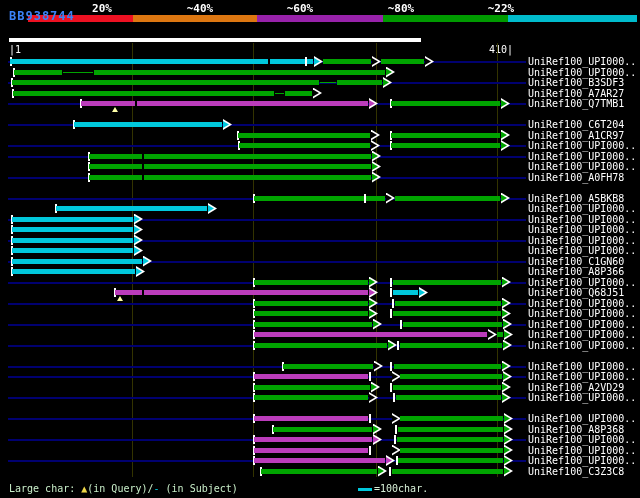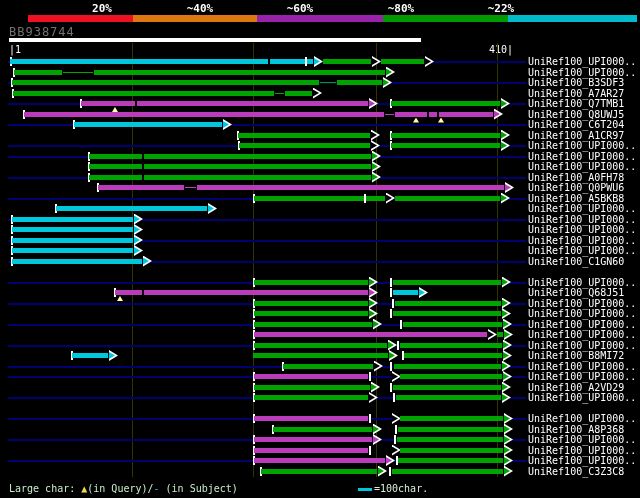--- a/index.html
+++ b/index.html
@@ -1,21 +1,21 @@
 <!DOCTYPE html>
 <html><head>
 <meta charset="utf-8">
 <style>
   html,body{margin:0;padding:0;background:#000;}
   #screen{position:relative;width:640px;height:498px;background:#000;overflow:hidden;
           font-family:"DejaVu Sans Mono",monospace;}
   .scale-label{position:absolute;top:2px;transform:translateX(-50%);color:#fff;
                font-size:11px;font-weight:bold;white-space:nowrap;}
   .scale-seg{position:absolute;top:15px;height:7px;}
-  #query-id{position:absolute;left:9px;top:25px;color:#737373;font-size:12px;font-weight:normal;letter-spacing:1px;}
+  #query-id{position:absolute;left:9px;top:9px;color:#3b82f6;font-size:12px;font-weight:bold;letter-spacing:1px;}
   #watermark{position:absolute;left:396px;top:29px;color:#001c5a;font-size:10px;letter-spacing:2px;white-space:nowrap;}
   #query-bar{position:absolute;left:9px;top:38px;width:412px;height:4px;background:#fff;}
   .ruler-text{position:absolute;top:44px;color:#fff;font-size:10px;white-space:nowrap;}
   .gridline{position:absolute;top:43px;width:1px;height:434px;background:#333300;}
   #rows{position:absolute;left:0;top:57px;width:640px;height:420px;}
   .row{position:absolute;left:0;width:640px;height:10.5px;}
   .row-line{position:absolute;left:8px;width:518px;top:4px;height:2px;background:#000070;}
   .bar{position:absolute;top:2px;height:5px;}
   .thin{position:absolute;top:4px;height:1px;}
   .tick{position:absolute;top:0;width:2px;height:9px;background:#fff;}
@@ -125,34 +125,20 @@
         <div class="arrow" style="left: 369px;">
           <div class="arrow-fill" style="background: rgb(187, 60, 187);"></div>
         </div>
         <div class="tick" style="left: 390px;"></div>
         <div class="bar" style="left: 391px; width: 109px; background: rgb(0, 164, 0);"></div>
         <div class="arrow" style="left: 501px;">
           <div class="arrow-fill" style="background: rgb(0, 164, 0);"></div>
         </div>
         <div class="hit-label">UniRef100_Q7TMB1</div>
       </div>
-      <div class="row" style="top: 52.5px;">
-        <div class="tick" style="left: 23px;"></div>
-        <div class="bar" style="left: 24px; width: 360px; background: rgb(187, 60, 187);"></div>
-        <div class="thin" style="left: 385px; width: 9px; background: rgb(187, 60, 187);"></div>
-        <div class="bar" style="left: 395px; width: 98px; background: rgb(187, 60, 187);"></div>
-        <div class="dtick" style="left: 427px;"></div>
-        <div class="dtick" style="left: 437px;"></div>
-        <div class="tri" style="left: 413px;"></div>
-        <div class="tri" style="left: 438px;"></div>
-        <div class="arrow" style="left: 494px;">
-          <div class="arrow-fill" style="background: rgb(187, 60, 187);"></div>
-        </div>
-        <div class="hit-label">UniRef100_Q8UWJ5</div>
-      </div>
       <div class="row" style="top: 63px;">
         <div class="row-line"></div>
         <div class="tick" style="left: 73px;"></div>
         <div class="bar" style="left: 74px; width: 148px; background: rgb(0, 200, 220);"></div>
         <div class="arrow" style="left: 223px;">
           <div class="arrow-fill" style="background: rgb(0, 200, 220);"></div>
         </div>
         <div class="hit-label">UniRef100_C6T204</div>
       </div>
       <div class="row" style="top: 73.5px;">
@@ -204,30 +190,20 @@
       <div class="row" style="top: 115.5px; text-align: center;">
         <div class="row-line"></div>
         <div class="tick" style="left: 88px;"></div>
         <div class="bar" style="left: 89px; width: 282px; background: rgb(0, 164, 0);"></div>
         <div class="dtick" style="left: 142px;"></div>
         <div class="arrow" style="left: 372px;">
           <div class="arrow-fill" style="background: rgb(0, 164, 0);"></div>
         </div>
         <div class="hit-label">UniRef100_A0FH78</div>
       </div>
-      <div class="row" style="top: 126px;">
-        <div class="tick" style="left: 97px;"></div>
-        <div class="bar" style="left: 98px; width: 86px; background: rgb(187, 60, 187);"></div>
-        <div class="thin" style="left: 185px; width: 11px; background: rgb(187, 60, 187);"></div>
-        <div class="bar" style="left: 197px; width: 307px; background: rgb(187, 60, 187);"></div>
-        <div class="arrow" style="left: 505px;">
-          <div class="arrow-fill" style="background: rgb(187, 60, 187);"></div>
-        </div>
-        <div class="hit-label">UniRef100_Q0PWU6</div>
-      </div>
       <div class="row" style="top: 136.5px;">
         <div class="row-line"></div>
         <div class="tick" style="left: 253px;"></div>
         <div class="bar" style="left: 254px; width: 131px; background: rgb(0, 164, 0);"></div>
         <div class="tick" style="left: 364px;"></div>
         <div class="arrow" style="left: 386px;">
           <div class="arrow-fill" style="background: rgb(0, 0, 0);"></div>
         </div>
         <div class="bar" style="left: 395px; width: 105px; background: rgb(0, 164, 0);"></div>
         <div class="arrow" style="left: 501px;">
@@ -278,20 +254,28 @@
         <div class="hit-label">UniRef100_UPI000..</div>
       </div>
       <div class="row" style="top: 199.5px;">
         <div class="row-line"></div>
         <div class="tick" style="left: 11px;"></div>
         <div class="bar" style="left: 12px; width: 130px; background: rgb(0, 200, 220);"></div>
         <div class="arrow" style="left: 143px;">
           <div class="arrow-fill" style="background: rgb(0, 200, 220);"></div>
         </div>
         <div class="hit-label">UniRef100_C1GN60</div>
+      </div>
+      <div class="row" style="top: 210px;">
+        <div class="tick" style="left: 11px;"></div>
+        <div class="bar" style="left: 12px; width: 123px; background: rgb(0, 200, 220);"></div>
+        <div class="arrow" style="left: 136px;">
+          <div class="arrow-fill" style="background: rgb(0, 200, 220);"></div>
+        </div>
+        <div class="hit-label">UniRef100_A8P366</div>
       </div>
       <div class="row" style="top: 220.5px;">
         <div class="row-line"></div>
         <div class="tick" style="left: 253px;"></div>
         <div class="bar" style="left: 254px; width: 114px; background: rgb(0, 164, 0);"></div>
         <div class="arrow" style="left: 369px;">
           <div class="arrow-fill" style="background: rgb(0, 164, 0);"></div>
         </div>
         <div class="tick" style="left: 390px;"></div>
         <div class="bar" style="left: 393px; width: 108px; background: rgb(0, 164, 0);"></div>
@@ -374,37 +358,20 @@
         <div class="bar" style="left: 254px; width: 133px; background: rgb(0, 164, 0);"></div>
         <div class="arrow" style="left: 388px;">
           <div class="arrow-fill" style="background: rgb(0, 164, 0);"></div>
         </div>
         <div class="tick" style="left: 397px;"></div>
         <div class="bar" style="left: 400px; width: 102px; background: rgb(0, 164, 0);"></div>
         <div class="arrow" style="left: 503px;">
           <div class="arrow-fill" style="background: rgb(0, 164, 0);"></div>
         </div>
         <div class="hit-label">UniRef100_UPI000..</div>
-      </div>
-      <div class="row" style="top: 294px;">
-        <div class="tick" style="left: 71px;"></div>
-        <div class="bar" style="left: 72px; width: 36px; background: rgb(0, 200, 220);"></div>
-        <div class="arrow" style="left: 109px;">
-          <div class="arrow-fill" style="background: rgb(0, 200, 220);"></div>
-        </div>
-        <div class="bar" style="left: 253px; width: 135px; background: rgb(0, 164, 0);"></div>
-        <div class="arrow" style="left: 389px;">
-          <div class="arrow-fill" style="background: rgb(0, 164, 0);"></div>
-        </div>
-        <div class="tick" style="left: 402px;"></div>
-        <div class="bar" style="left: 404px; width: 98px; background: rgb(0, 164, 0);"></div>
-        <div class="arrow" style="left: 503px;">
-          <div class="arrow-fill" style="background: rgb(0, 164, 0);"></div>
-        </div>
-        <div class="hit-label">UniRef100_B8MI72</div>
       </div>
       <div class="row" style="top: 304.5px;">
         <div class="row-line"></div>
         <div class="tick" style="left: 282px;"></div>
         <div class="bar" style="left: 283px; width: 90px; background: rgb(0, 164, 0);"></div>
         <div class="arrow" style="left: 374px;">
           <div class="arrow-fill" style="background: rgb(0, 0, 0);"></div>
         </div>
         <div class="tick" style="left: 390px;"></div>
         <div class="bar" style="left: 394px; width: 107px; background: rgb(0, 164, 0);"></div>

